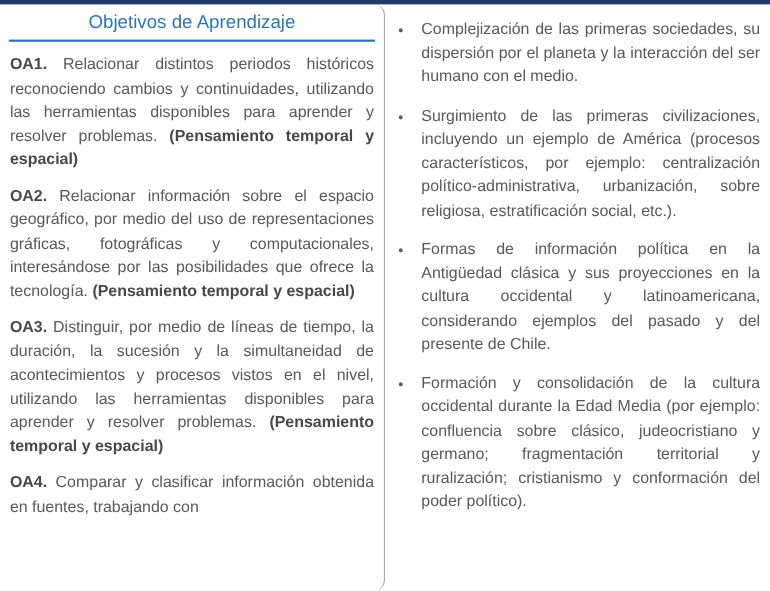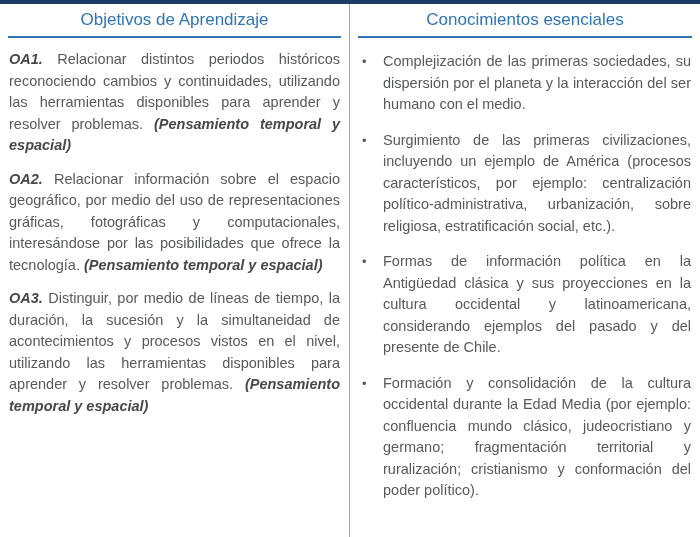--- a/index.html
+++ b/index.html
@@ -10,39 +10,40 @@
     background: #ffffff;
     border-top: 4px solid #1f3a67;
     display: flex;
     overflow: hidden;
     font-family: "Liberation Sans", sans-serif;
   }
   .col {
     width: 350px;
     padding: 0 9px;
     overflow: hidden;
+    border-radius: 10px;
   }
   .col-left { border-right: 1px solid #a8a8a8; }
   .col-header {
     text-align: center;
     color: #2e75b6;
     font-size: 17px;
     font-weight: 400;
     padding: 6px 0 6px;
     border-bottom: 2px solid #2e75b6;
     margin: 0 -1px;
   }
   .body-text {
     color: #58595b;
     font-size: 14.5px;
     line-height: 21.5px;
     text-align: justify;
   }
   p.para { margin: 11px 0 12px; }
-  .oa-label, .oa-tag { font-weight: bold; color: #484848; font-style: italic; }
+  .oa-label, .oa-tag { font-weight: bold; color: #484848; }
   .bullet-item { display: flex; margin: 13px 0 14px; }
   .bullet-glyph {
     flex: none;
     width: 24px;
     padding-left: 3px;
     color: #58595b;
     font-size: 13px;
     line-height: 21.5px;
   }
   .bullet-text { flex: 1; }
@@ -56,44 +57,44 @@
     <div class="col-header">Objetivos de Aprendizaje</div>
 
     <div class="body-text">
 
       <p class="para"><span class="oa-label">OA1.</span><span> Relacionar distintos periodos históricos reconociendo cambios y continuidades, utilizando las herramientas disponibles para aprender y resolver problemas. </span><span class="oa-tag">(Pensamiento temporal y espacial)</span></p>
 
       <p class="para"><span class="oa-label">OA2.</span><span> Relacionar información sobre el espacio geográfico, por medio del uso de representaciones gráficas, fotográficas y computacionales, interesándose por las posibilidades que ofrece la tecnología. </span><span class="oa-tag">(Pensamiento temporal y espacial)</span></p>
 
       <p class="para"><span class="oa-label">OA3.</span><span> Distinguir, por medio de líneas de tiempo, la duración, la sucesión y la simultaneidad de acontecimientos y procesos vistos en el nivel, utilizando las herramientas disponibles para aprender y resolver problemas. </span><span class="oa-tag">(Pensamiento temporal y espacial)</span></p>
 
+      <p class="para"><span class="oa-label">OA4.</span><span> Comparar y clasificar información obtenida en fuentes, trabajando con</span><span class="oa-tag"></span></p>
     </div>
   </div>
 
   <div class="col col-right">
-    <div class="col-header">Conocimientos esenciales</div>
 
     <div class="body-text">
 
       <div class="bullet-item">
         <span class="bullet-glyph">•</span>
         <span class="bullet-text">Complejización de las primeras sociedades, su dispersión por el planeta y la interacción del ser humano con el medio.</span>
       </div>
 
       <div class="bullet-item">
         <span class="bullet-glyph">•</span>
         <span class="bullet-text">Surgimiento de las primeras civilizaciones, incluyendo un ejemplo de América (procesos característicos, por ejemplo: centralización político-administrativa, urbanización, sobre religiosa, estratificación social, etc.).</span>
       </div>
 
       <div class="bullet-item">
         <span class="bullet-glyph">•</span>
         <span class="bullet-text">Formas de información política en la Antigüedad clásica y sus proyecciones en la cultura occidental y latinoamericana, considerando ejemplos del pasado y del presente de Chile.</span>
       </div>
 
       <div class="bullet-item">
         <span class="bullet-glyph">•</span>
-        <span class="bullet-text">Formación y consolidación de la cultura occidental durante la Edad Media (por ejemplo: confluencia mundo clásico, judeocristiano y germano; fragmentación territorial y ruralización; cristianismo y conformación del poder político).</span>
+        <span class="bullet-text">Formación y consolidación de la cultura occidental durante la Edad Media (por ejemplo: confluencia sobre clásico, judeocristiano y germano; fragmentación territorial y ruralización; cristianismo y conformación del poder político).</span>
       </div>
 
     </div>
   </div>
 
 </div>
 
 </body></html>

